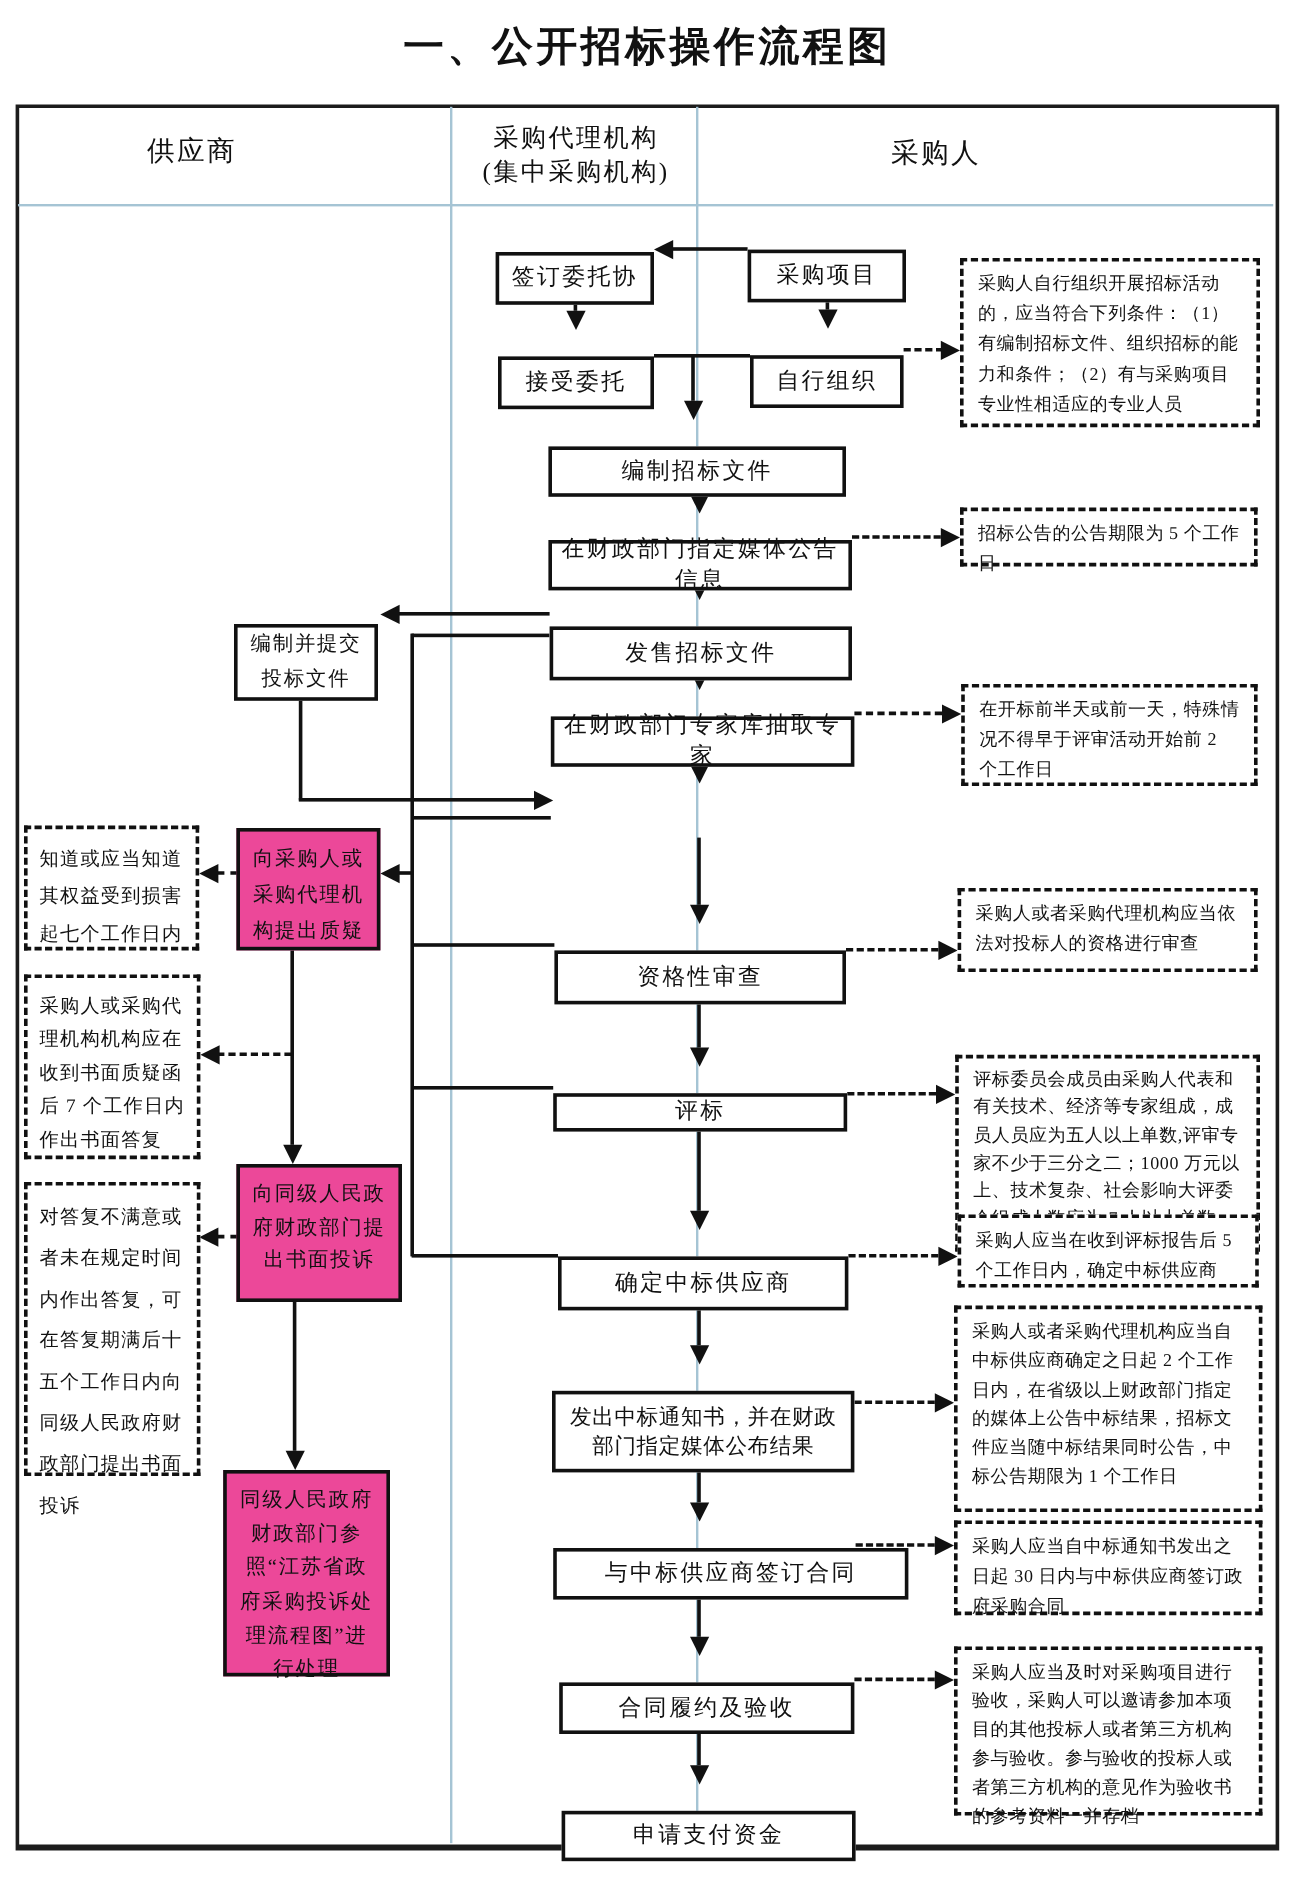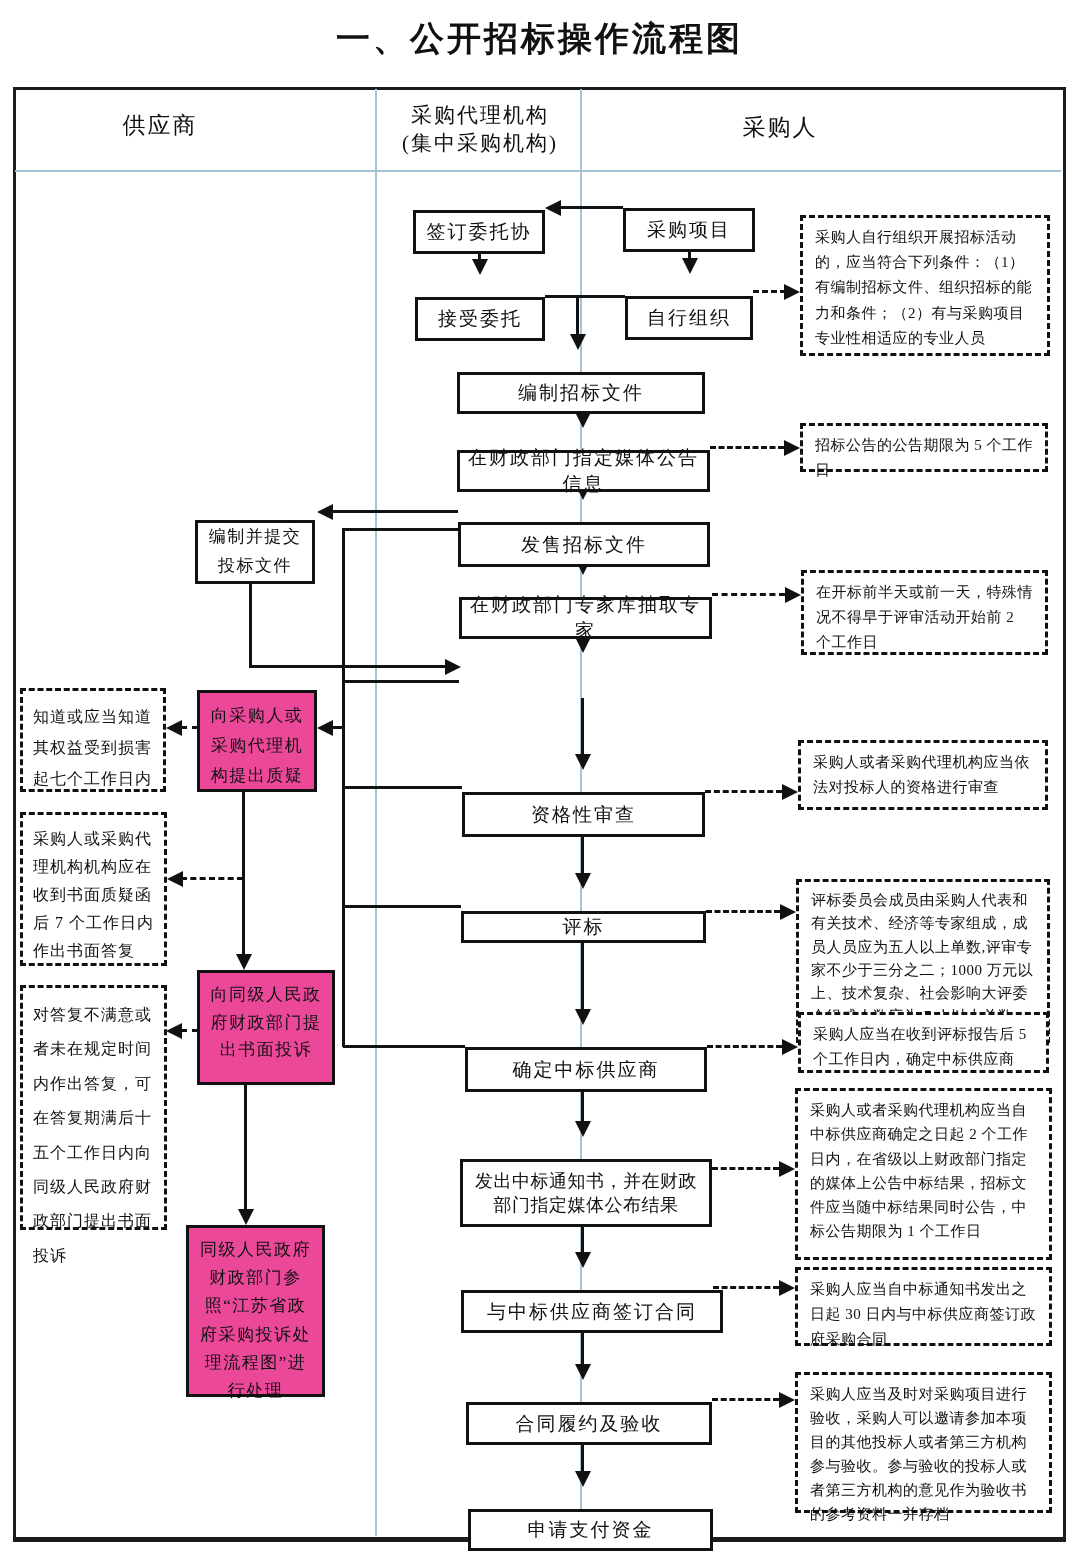--- a/index.html
+++ b/index.html
@@ -133,21 +133,21 @@
   <div class="box" style="left:415px;top:275px;width:130px;height:44px">接受委托</div>
   <div class="box" style="left:625px;top:274px;width:128px;height:44px">自行组织</div>
   <div class="box" style="left:457px;top:350px;width:248px;height:42px">编制招标文件</div>
   <div class="box" style="left:457px;top:428px;width:253px;height:42px">在财政部门指定媒体公告信息</div>
   <div class="box" style="left:458px;top:500px;width:252px;height:45px">发售招标文件</div>
   <div class="box" style="left:459px;top:575px;width:253px;height:42px">在财政部门专家库抽取专家</div>
   <div class="box" style="left:462px;top:770px;width:243px;height:45px">资格性审查</div>
   <div class="box" style="left:461px;top:889px;width:245px;height:32px">评标</div>
   <div class="box" style="left:465px;top:1025px;width:242px;height:45px">确定中标供应商</div>
   <div class="box" style="left:460px;top:1137px;width:252px;height:68px;font-size:18px;letter-spacing:0.5px;padding:2px 6px">发出中标通知书，并在财政部门指定媒体公布结果</div>
-  <div class="box" style="left:461px;top:1268px;width:262px;height:43px">与中标供应商签订合同</div>
+  <div class="box" style="left:461px;top:1268px;width:296px;height:43px">与中标供应商签订合同</div>
   <div class="box" style="left:466px;top:1380px;width:246px;height:43px">合同履约及验收</div>
   <div class="box" style="left:468px;top:1487px;width:245px;height:42px">申请支付资金</div>
 
   <div class="box" style="left:195px;top:498px;width:120px;height:64px;font-size:17px;letter-spacing:1.5px;line-height:1.7">编制并提交投标文件</div>
   <div class="dbox" style="left:20px;top:688px;width:146px;height:104px;line-height:1.95">知道或应当知道其权益受到损害起七个工作日内</div>
   <div class="tbox" style="left:197px;top:690px;width:120px;height:102px;line-height:1.75">向采购人或采购代理机构提出质疑</div>
   <div class="dbox" style="left:20px;top:812px;width:147px;height:154px;line-height:1.75">采购人或采购代理机构机构应在收到书面质疑函后 7 个工作日内作出书面答复</div>
   <div class="dbox" style="left:20px;top:985px;width:147px;height:245px;line-height:2.15">对答复不满意或者未在规定时间内作出答复，可在答复期满后十五个工作日内向同级人民政府财政部门提出书面投诉</div>
   <div class="tbox" style="left:197px;top:970px;width:138px;height:115px;line-height:1.62">向同级人民政府财政部门提出书面投诉</div>
   <div class="tbox" style="left:186px;top:1225px;width:139px;height:172px;line-height:1.66">同级人民政府财政部门参照“江苏省政府采购投诉处理流程图”进行处理</div>

